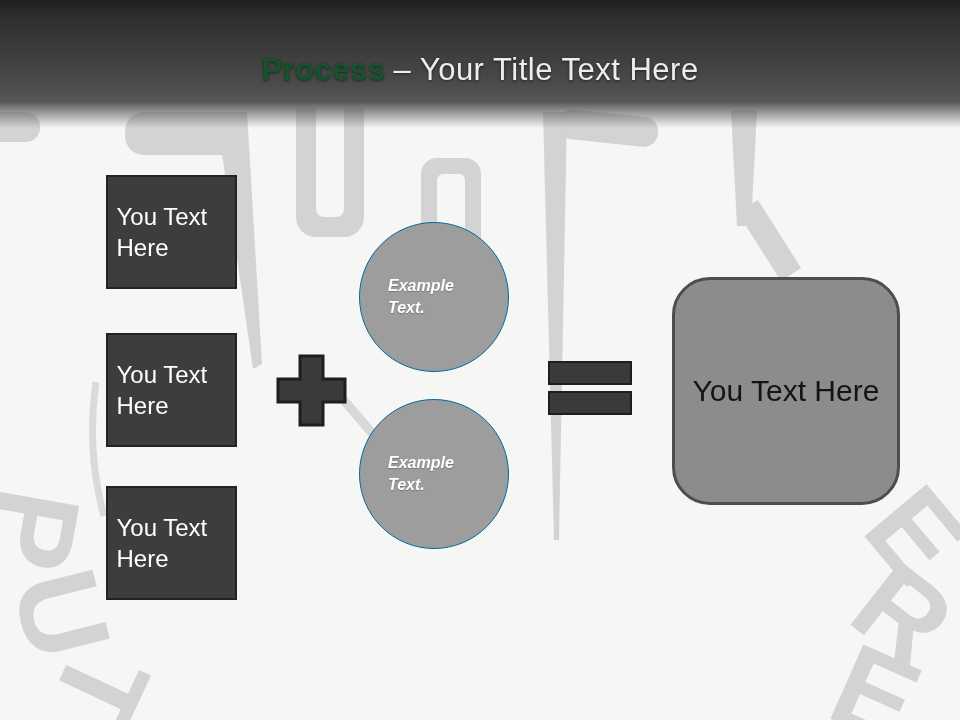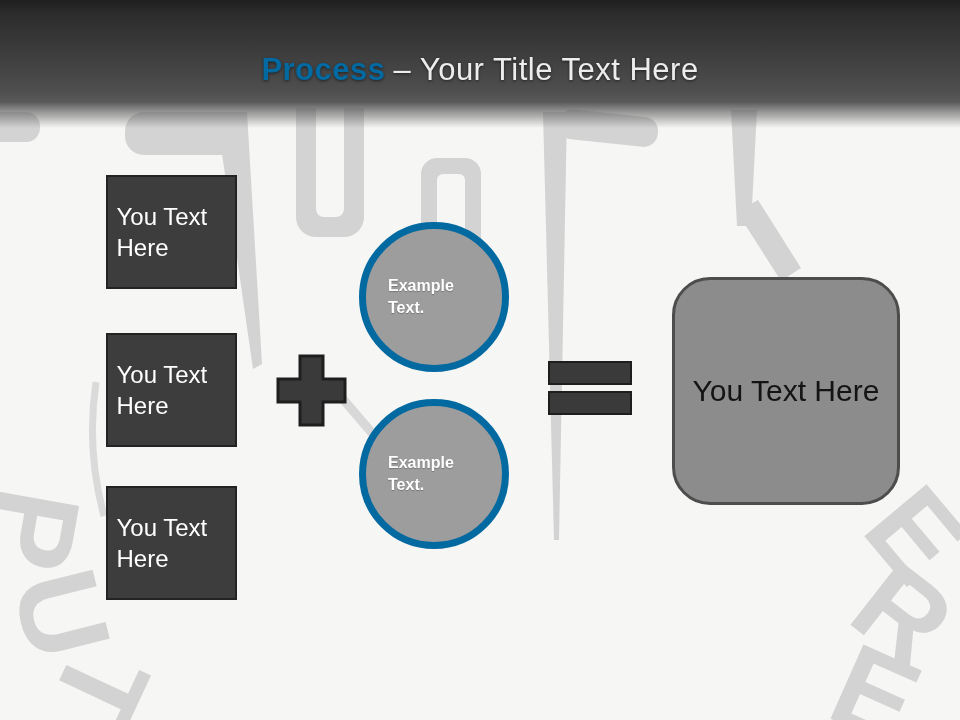--- a/index.html
+++ b/index.html
@@ -26,34 +26,34 @@
     mask-image:linear-gradient(180deg,#000 0%,#000 80%,transparent 100%);
   }
   #title{
     position:absolute;left:0;top:52px;width:960px;z-index:4;
     text-align:center;
     font-size:31px;
     color:#ededed;
     text-shadow:0 1px 3px rgba(0,0,0,.55);
     letter-spacing:.5px;
   }
-  #title .em{font-weight:bold;color:#0369a1;margin-right:8px;}
+  #title .em{font-weight:bold;color:#14532d;margin-right:8px;}
   
   .shape{position:absolute;z-index:5;box-sizing:border-box;display:flex;align-items:center;justify-content:center;}
   .step-box{
     left:106px;width:131px;height:114px;
     background:#3d3d3d;border:2px solid #232323;
     color:#fff;font-size:24px;line-height:31px;
   }
   .step-box .lbl{width:110px;}
   #step1{top:175px;} #step2{top:333px;} #step3{top:486px;}
   .circle{
     left:359px;width:150px;height:150px;border-radius:50%;
-    background:#9d9d9d;border:7px solid #0369a1;
-    color:#fff;font-size:16px;font-weight:bold;line-height:22px;
+    background:#9d9d9d;border:1px solid #0369a1;
+    color:#fff;font-size:16px;font-weight:bold;font-style:italic;line-height:22px;
     text-shadow:0 1px 1px rgba(0,0,0,.25);
   }
   .circle .lbl{width:92px;}
   #circle1{top:222px;} #circle2{top:399px;}
   #plus-svg{position:absolute;left:0;top:0;z-index:5;}
   .eq-bar{
     position:absolute;left:548px;width:84px;height:24px;z-index:5;box-sizing:border-box;
     background:#3a3a3a;border:2px solid #1e1e1e;
   }
   #eq-top{top:361px;} #eq-bottom{top:391px;}

